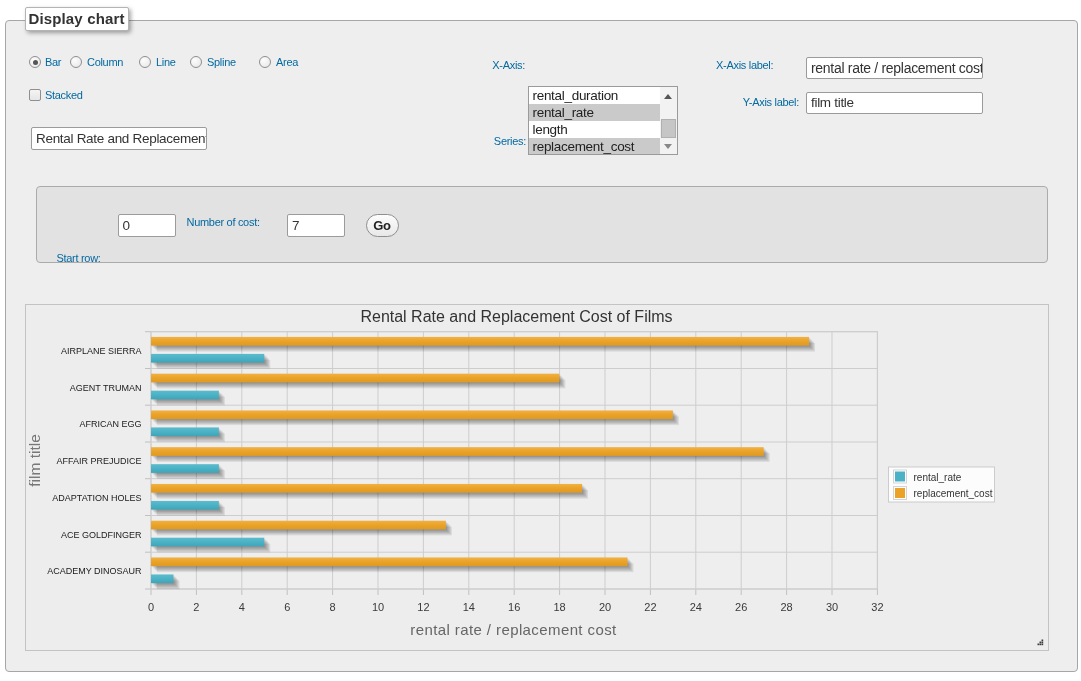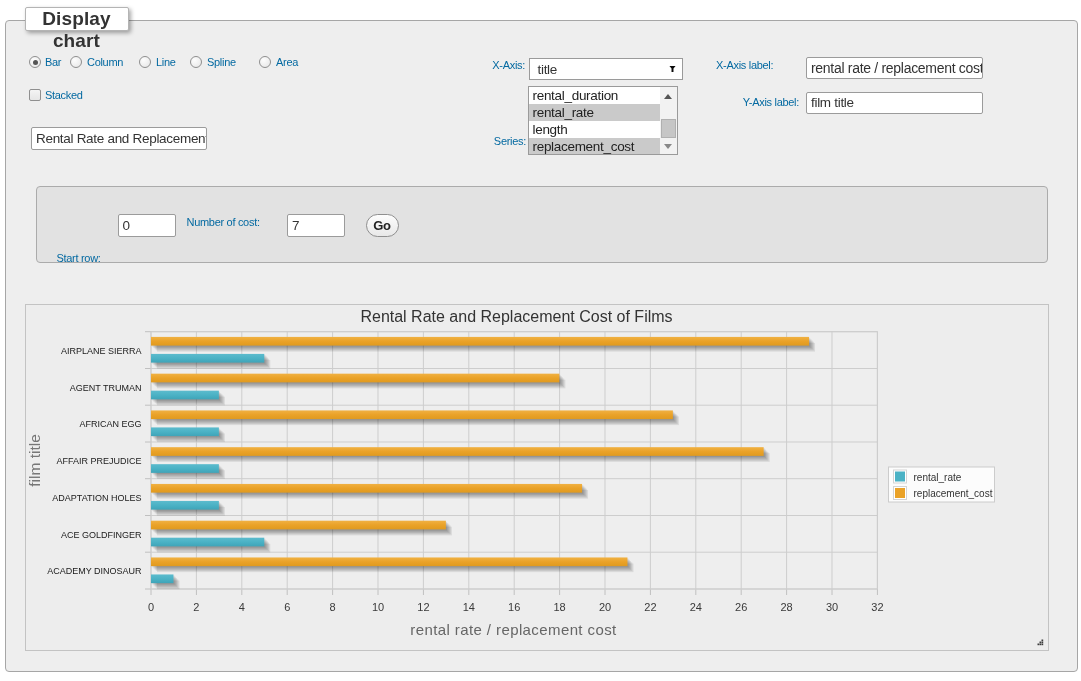--- a/index.html
+++ b/index.html
@@ -1,19 +1,19 @@
 <!DOCTYPE html>
 <html><head>
 <meta charset="utf-8">
 <style>
 * { margin:0; padding:0; box-sizing:border-box; }
 html,body { width:1081px; height:681px; background:#fff; font-family:"Liberation Sans", sans-serif; }
 #wrap { position:relative; width:1081px; height:681px; overflow:hidden; }
 .fs { position:absolute; left:5px; top:20px; width:1073px; height:652px; background:#eeeeee; border:1px solid #a6a6a6; border-radius:4px; }
-.legendbox { position:absolute; left:18.5px; top:-14px; width:104px; height:24px; background:#fff; border:1px solid #b4b4b4; border-radius:2px; box-shadow:2px 2px 4px rgba(0,0,0,0.35); z-index:5; line-height:21.5px; text-align:center; font-size:19px; font-weight:bold; color:#333; letter-spacing:0.15px; }
+.legendbox { position:absolute; left:18.5px; top:-14px; width:104px; height:24px; background:#fff; border:1px solid #b4b4b4; border-radius:2px; box-shadow:2px 2px 4px rgba(0,0,0,0.35); z-index:5; line-height:21.5px; text-align:center; font-size:15px; font-weight:bold; color:#333; letter-spacing:0.15px; }
 .txt { color:#0369a1; font-size:11px; letter-spacing:-0.3px; }
 .abs { position:absolute; }
 
 .rad { display:inline-block; width:12px; height:12px; border-radius:50%; border:1px solid #8f8f8f; background:radial-gradient(circle at 35% 30%, #fdfdfd 0%, #ececec 70%, #dcdcdc 100%); }
 .rad.on::after { content:""; position:absolute; left:2.5px; top:2.5px; width:5px; height:5px; border-radius:50%; background:#555; }
 .chk { display:inline-block; width:12px; height:12px; border:1px solid #8f8f8f; border-radius:2px; background:linear-gradient(#f4f4f4,#e6e6e6); vertical-align:middle; }
 
 .inp { position:absolute; border:1px solid #9b9b9b; border-radius:2px; background:#fff; color:#333; font-family:"Liberation Sans", sans-serif; font-size:13.5px; letter-spacing:-0.3px; padding:0 4px; line-height:20px; white-space:nowrap; overflow:hidden; }
 
 .sel { position:absolute; border:1px solid #9a9a9a; background:#fff; color:#333; font-size:13.5px; letter-spacing:-0.3px; line-height:21px; padding:0 4px 0 8px; }
@@ -49,21 +49,20 @@
       <span class="txt abs" style="left:201px;top:35px;">Spline</span>
       <span class="rad abs" style="left:253px;top:35px;"></span>
       <span class="txt abs" style="left:270px;top:35px;">Area</span>
 
       <span class="chk abs" style="left:22.5px;top:68px;"></span>
       <span class="txt abs" style="left:39px;top:68px;">Stacked</span>
 
       <div class="inp" style="left:25px;top:105.5px;width:176px;height:23px;line-height:21px;">Rental Rate and Replacement Cost of Films</div>
 
       <span class="txt abs" style="left:455px;top:37.5px;width:64px;text-align:right;">X-Axis:</span>
-      <div class="sel" style="left:522.5px;top:36.5px;width:154px;height:22px;">title<span class="arr"></span></div>
 
       <span class="txt abs" style="left:455px;top:114px;width:65px;text-align:right;">Series:</span>
       <div class="lbox" style="left:521.5px;top:64.5px;width:150px;height:69px;">
         <div class="opt">rental_duration</div>
         <div class="opt on">rental_rate</div>
         <div class="opt">length</div>
         <div class="opt on">replacement_cost</div>
         <div class="sbar">
           <div class="sbtn" style="top:0;">
               <span class="tri-up"></span>

